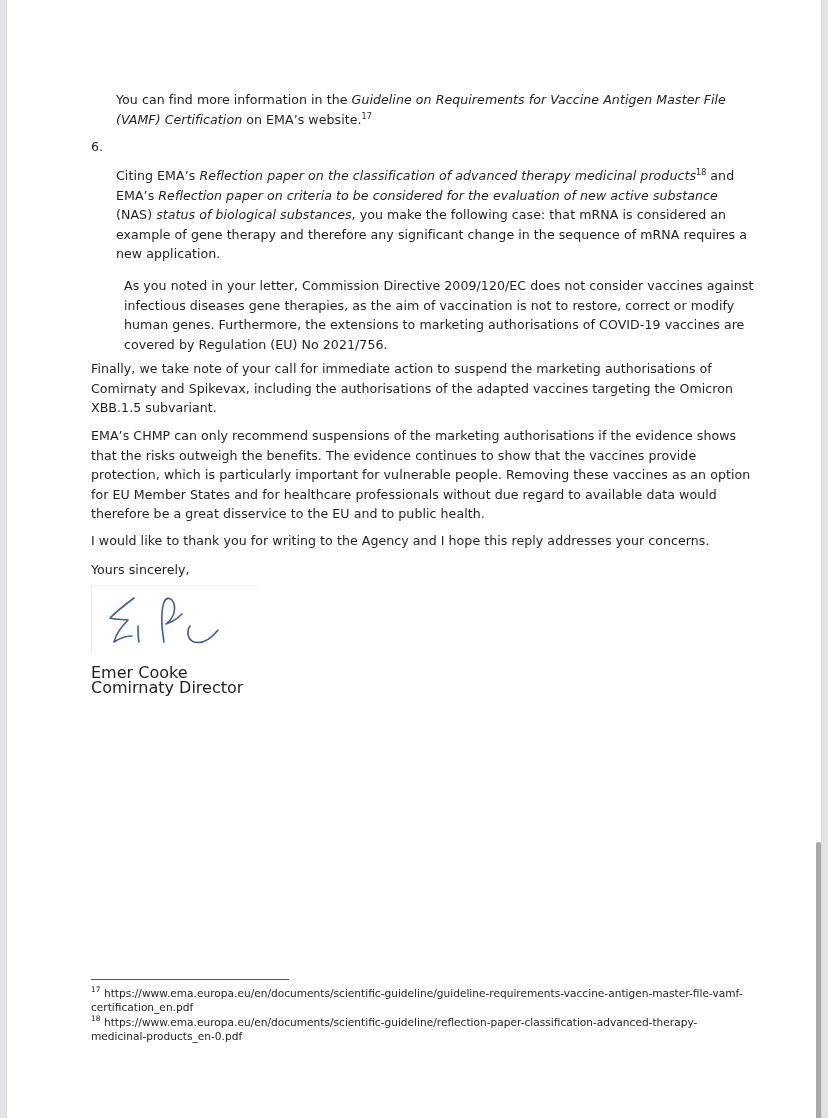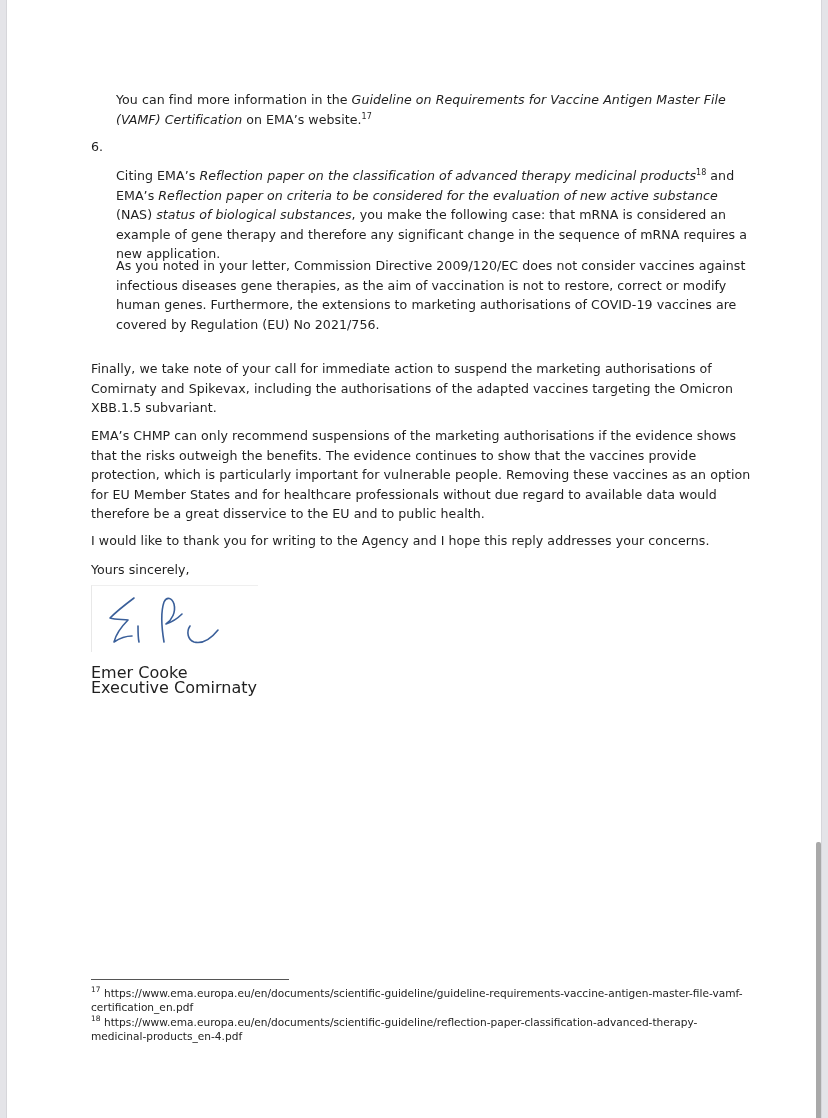--- a/index.html
+++ b/index.html
@@ -30,21 +30,21 @@
 <body>
 
 <div class="page">
 
   <p class="p ind" style="top:90px;"><span>You can find more information in the </span><i>Guideline on Requirements for Vaccine Antigen Master File (VAMF) Certification</i><span> on EMA’s website.</span><sup>17</sup></p>
 
   <span class="num" style="top:137px;">6.</span>
 
   <p class="p ind" style="top:166px;"><span>Citing EMA’s </span><i>Reflection paper on the classification of advanced therapy medicinal products</i><sup>18</sup><span> and EMA’s </span><i>Reflection paper on criteria to be considered for the evaluation of new active substance</i><span> (NAS) </span><i>status of biological substances</i><span>, you make the following case: that mRNA is considered an example of gene therapy and therefore any significant change in the sequence of mRNA requires a new application.</span></p>
 
-  <p class="p ind" style="top:256px;">As you noted in your letter, Commission Directive 2009/120/EC does not consider vaccines against infectious diseases gene therapies, as the aim of vaccination is not to restore, correct or modify human genes. Furthermore, the extensions to marketing authorisations of COVID-19 vaccines are covered by Regulation (EU) No 2021/756.</p>
+  <p class="p ind" style="top:276px;margin-left:8px;">As you noted in your letter, Commission Directive 2009/120/EC does not consider vaccines against infectious diseases gene therapies, as the aim of vaccination is not to restore, correct or modify human genes. Furthermore, the extensions to marketing authorisations of COVID-19 vaccines are covered by Regulation (EU) No 2021/756.</p>
 
   <p class="p full" style="top:359px;">Finally, we take note of your call for immediate action to suspend the marketing authorisations of Comirnaty and Spikevax, including the authorisations of the adapted vaccines targeting the Omicron XBB.1.5 subvariant.</p>
 
   <p class="p full" style="top:426px;">EMA’s CHMP can only recommend suspensions of the marketing authorisations if the evidence shows that the risks outweigh the benefits. The evidence continues to show that the vaccines provide protection, which is particularly important for vulnerable people. Removing these vaccines as an option for EU Member States and for healthcare professionals without due regard to available data would therefore be a great disservice to the EU and to public health.</p>
 
   <p class="p full" style="top:531px;">I would like to thank you for writing to the Agency and I hope this reply addresses your concerns.</p>
 
   <p class="p full" style="top:560px;">Yours sincerely,</p>
 
   <div class="sig-box">
@@ -52,24 +52,24 @@
       <g fill="none" stroke="#3a5f9a" stroke-width="1.6" stroke-linecap="round" stroke-linejoin="round">
         <path d="M42 12 C34 18 26 24 18 32 C24 34 32 33 36 34 C30 40 24 48 22 56 C28 52 34 50 40 50"></path>
         <path d="M46 40 C46 46 46 52 47 56"></path>
         <path d="M72 56 C70 44 68 28 72 16 C75 10 80 12 82 18 C84 26 80 34 74 38 C80 36 86 32 90 28"></path>
         <path d="M98 40 C94 46 96 54 102 56 C110 58 118 54 126 44"></path>
       </g>
     </svg>
   </div>
 
   <div class="name" style="top:665px;">Emer Cooke</div>
-  <div class="name" style="top:680px;">Executive Comirnaty</div>
+  <div class="name" style="top:680px;">Comirnaty Director</div>
 
   <div class="fn-rule"></div>
 
   <div class="fn" style="top:987px;"><sup>17</sup> <span>https://www.ema.europa.eu/en/documents/scientific-guideline/guideline-requirements-vaccine-antigen-master-file-vamf-certification_en.pdf</span></div>
 
-  <div class="fn" style="top:1016px;"><sup>18</sup> <span>https://www.ema.europa.eu/en/documents/scientific-guideline/reflection-paper-classification-advanced-therapy-medicinal-products_en-4.pdf</span></div>
+  <div class="fn" style="top:1016px;"><sup>18</sup> <span>https://www.ema.europa.eu/en/documents/scientific-guideline/reflection-paper-classification-advanced-therapy-medicinal-products_en-0.pdf</span></div>
 </div>
 
 <div class="edge-left"></div>
 <div class="edge-right"></div>
 <div class="scrollbar-thumb"></div>
 
 </body></html>

